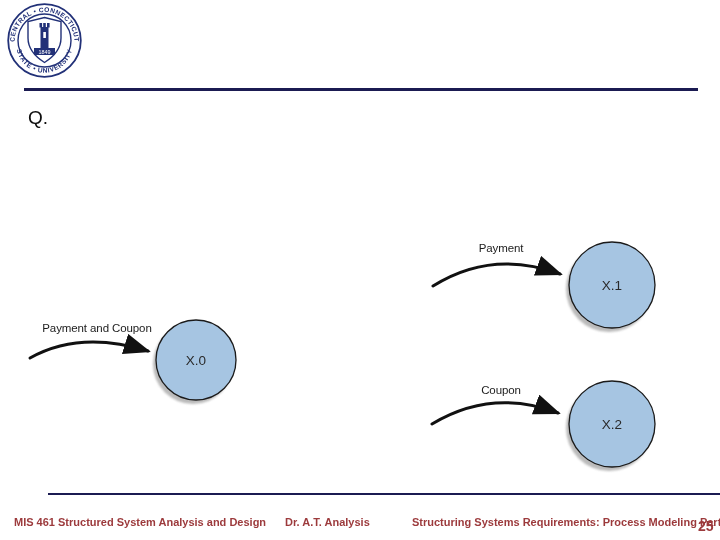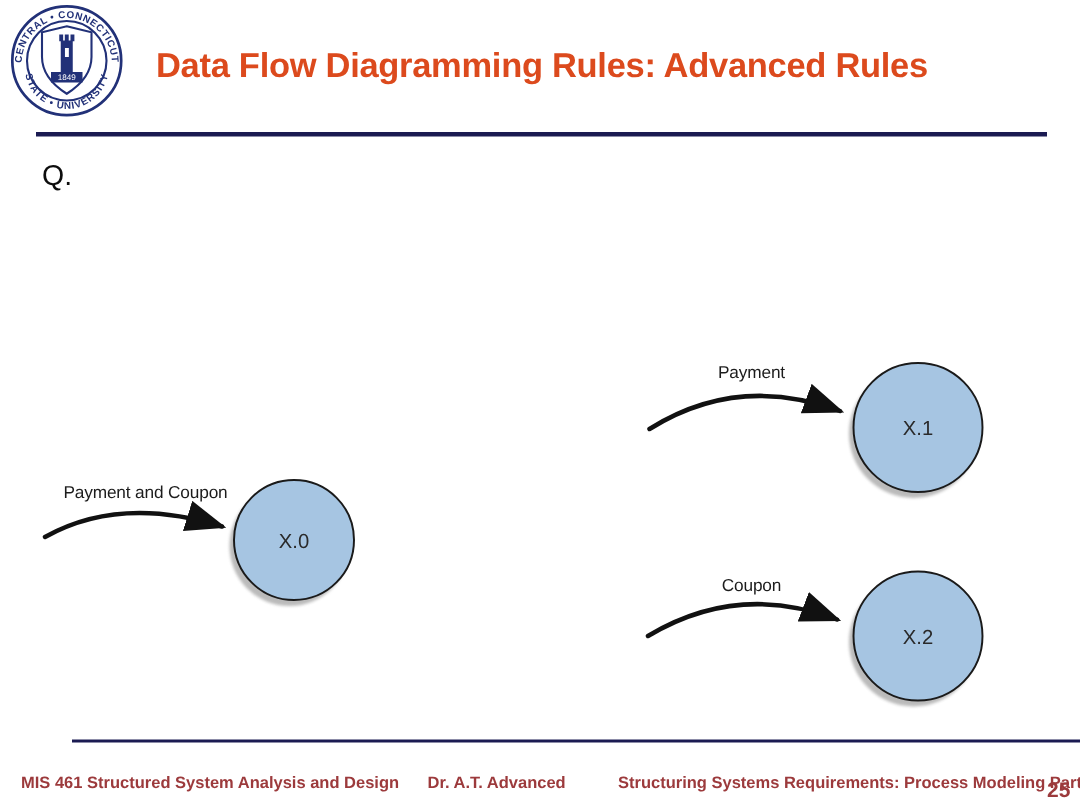--- a/index.html
+++ b/index.html
@@ -58,21 +58,20 @@
       <rect x="33.5" y="21" width="2.6" height="4.5" fill="#223178"></rect>
       <rect x="37.2" y="21" width="2.6" height="4.5" fill="#223178"></rect>
       <rect x="41" y="21" width="2.6" height="4.5" fill="#223178"></rect>
       <rect x="34.5" y="25" width="8" height="21" fill="#223178"></rect>
       <rect x="37.3" y="30" width="2.6" height="6" fill="#ffffff"></rect>
     </g>
     <rect x="28" y="46" width="21" height="7" fill="#223178"></rect>
     <text x="38.5" y="51.6" font-size="5.4" fill="#ffffff" text-anchor="middle">1849</text>
   </svg>
 
-  <div class="slide-title">Data Flow Diagramming Rules: Advanced Rules</div>
 
   <div class="rule rule-top"></div>
 
   <div class="body-block">
     <span class="body-q">Q.</span>
   </div>
 
   <svg class="diagram" width="720" height="250" viewBox="0 230 720 250">
     <defs>
       <marker id="arrowhead" markerWidth="9" markerHeight="7" refX="8" refY="3.5" orient="auto">
@@ -99,17 +98,17 @@
     <path d="M 433 286 Q 492 249 560 274" fill="none" stroke="#111111" stroke-width="3" stroke-linecap="round" marker-end="url(#arrowhead)"></path>
     <path d="M 432 424 Q 492 388 558 413" fill="none" stroke="#111111" stroke-width="3" stroke-linecap="round" marker-end="url(#arrowhead)"></path>
 
     <text class="flow-label" x="97" y="332" text-anchor="middle">Payment and Coupon</text>
     <text class="flow-label" x="501" y="252" text-anchor="middle">Payment</text>
     <text class="flow-label" x="501" y="394" text-anchor="middle">Coupon</text>
   </svg>
 
   <div class="rule rule-bottom"></div>
   <div class="footer-item footer-course">MIS 461 Structured System Analysis and Design</div>
-  <div class="footer-item footer-author">Dr. A.T. Advanced</div>
+  <div class="footer-item footer-author">Dr. A.T. Analysis</div>
   <div class="footer-item footer-section">Structuring Systems Requirements: Process Modeling Part I</div>
   <div class="footer-item footer-page">25</div>
 
 </div>
 
 </body></html>

